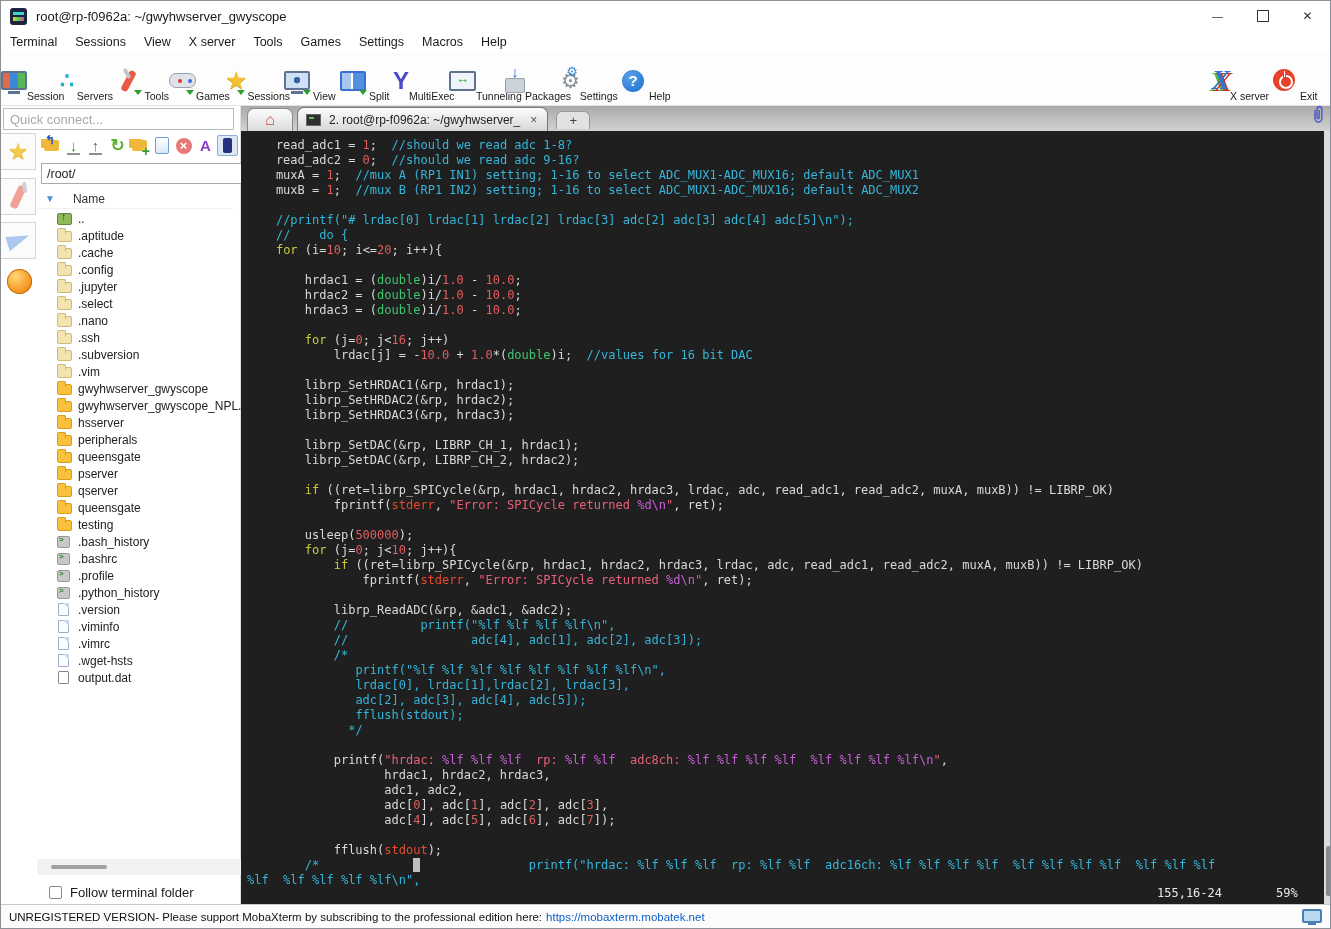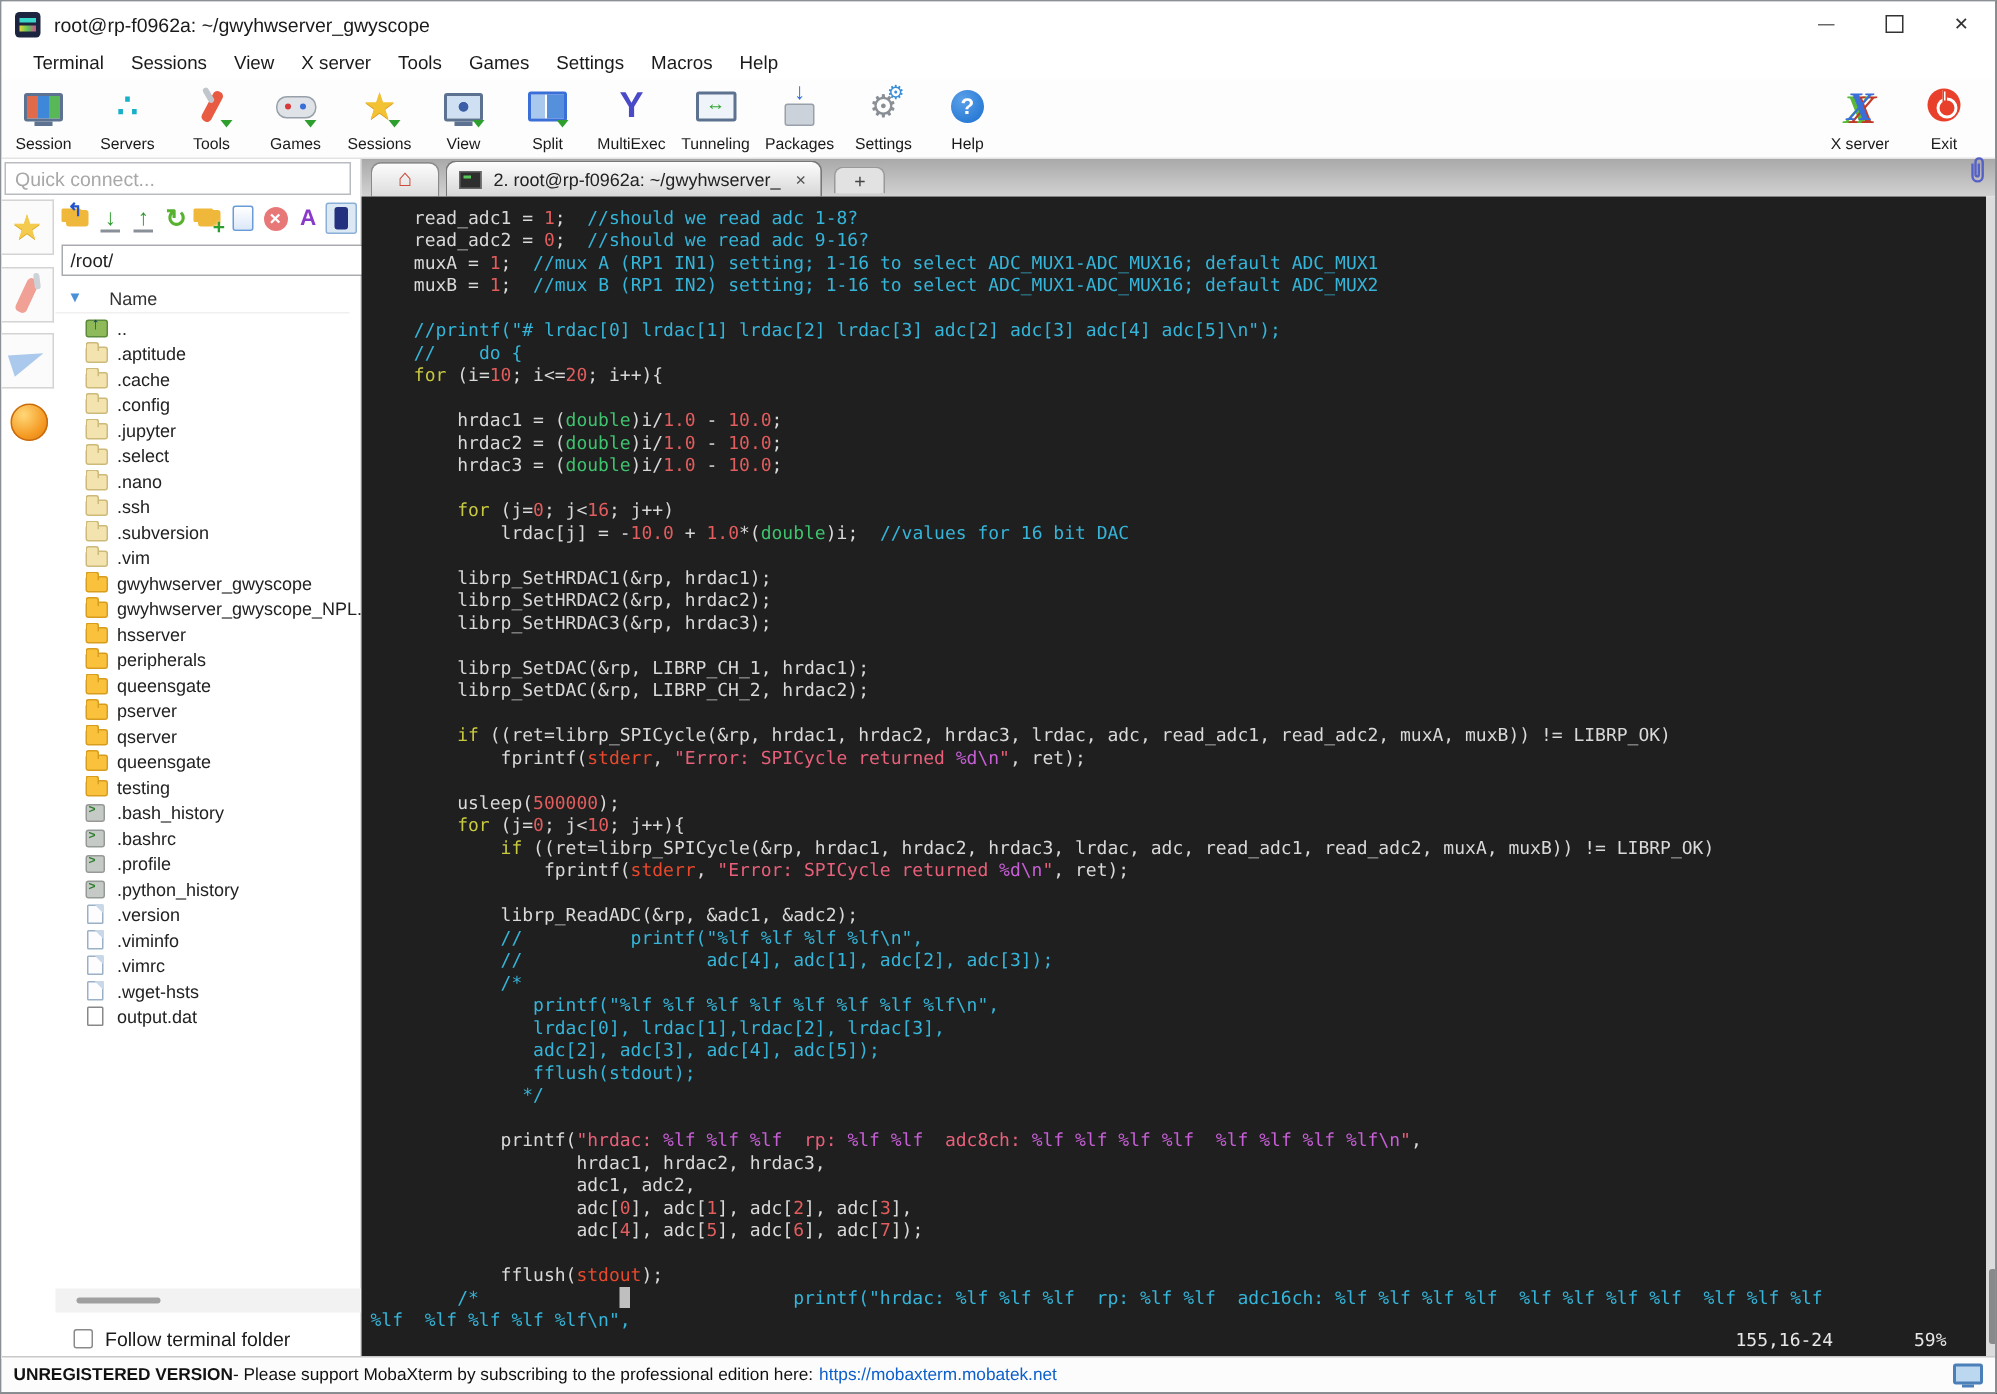--- a/index.html
+++ b/index.html
@@ -17,28 +17,28 @@
   .app-ico::before{content:"";position:absolute;left:3px;top:4px;width:11px;height:3px;background:#3ad8c8}
   .app-ico::after{content:"";position:absolute;left:3px;top:9px;width:11px;height:4px;background:linear-gradient(90deg,#e8d23a,#58c858,#d84a8a)}
   .title{margin-left:9px;font-size:13px;color:#1a1a1a}
   .wincontrols{margin-left:auto;display:flex;height:100%}
   .wc{width:45px;height:100%;display:flex;align-items:center;justify-content:center;font-size:14px;color:#333}
   .wc-max::before{content:"";width:10px;height:10px;border:1px solid #333}
   .wc-min::before{content:"—";font-size:11px}
   .wc-close::before{content:"✕";font-size:12px}
 
   
-  .menubar{position:absolute;left:0;top:30px;width:100%;height:22px;background:#fff;display:flex;align-items:center;padding-left:12px}
+  .menubar{position:absolute;left:0;top:30px;width:100%;height:22px;background:#fff;display:flex;align-items:center;padding-left:0}
   .menu-item{padding:2px 9px;font-size:12.5px;color:#1a1a1a}
 
   
   .toolbar{position:absolute;left:0;top:52px;width:100%;height:53px;background:#fdfdfd;border-bottom:1px solid #e3e3e3;display:flex}
   .tb-left{display:flex}
   .tb-right{margin-left:auto;display:flex;padding-right:6px}
-  .tb-item{width:56px;height:52px;display:flex;flex-direction:column;align-items:center;justify-content:flex-start;padding-top:3px}
+  .tb-item{width:56px;height:52px;display:flex;align-items:center;justify-content:flex-start;padding-top:3px}
   .tb-item .lbl{font-size:10.5px;color:#1a1a1a;margin-top:auto;padding-bottom:3px;white-space:nowrap}
   .ico{width:32px;height:30px;display:flex;align-items:center;justify-content:center;position:relative}
   .dd-mark{position:absolute;right:2px;bottom:1px;width:0;height:0;border-left:4px solid transparent;border-right:4px solid transparent;border-top:5px solid #2e9e2e}
   .ico-session::before{content:"";width:22px;height:15px;border:2px solid #5d7290;border-radius:2px;background:linear-gradient(90deg,#e06a4a 0 33%,#3f87d8 33% 66%,#58b858 66%)}
   .ico-session::after{content:"";position:absolute;bottom:2px;left:50%;transform:translateX(-50%);width:12px;height:3px;background:#5d7290}
   .ico-servers::before{content:"∴";font-size:22px;font-weight:bold;color:#18b0c8}
   .ico-tools::before{content:"";width:7px;height:22px;background:#e85a42;border-radius:3px;transform:rotate(28deg)}
   .ico-tools::after{content:"";position:absolute;top:2px;left:12px;width:4px;height:11px;background:#c0c6cc;border-radius:2px;transform:rotate(-30deg)}
   .ico-games::before{content:"";width:25px;height:13px;background:#dfe3e8;border:1px solid #98a0aa;border-radius:7px}
   .ico-games::after{content:"";position:absolute;width:4px;height:4px;border-radius:50%;background:#d83a3a;left:9px;top:13px;box-shadow:10px 0 0 #3a6fd8}
@@ -136,21 +136,21 @@
   .sk{color:var(--keyword)} .st{color:var(--type)} .ss{color:var(--string)}
   .sm{color:var(--format)} .si{color:var(--io)}
   .tcur{background:var(--cursor)}
   .t-ruler{position:absolute;left:916px;top:755px;color:#e8e8e8;line-height:15px}
   .t-pct{position:absolute;left:1035px;top:755px;color:#e8e8e8;line-height:15px}
   .vscroll{position:absolute;left:1083px;top:25px;width:8px;height:775px;background:#dcdcdc}
   .vthumb{position:absolute;left:1.5px;top:715px;width:5px;height:50px;border-radius:2px;background:#8a8a8a}
 
   
   .statusbar{position:absolute;left:0;bottom:0;width:100%;height:24px;background:#fcfcfc;border-top:1px solid #c8c8c8;display:flex;align-items:center;padding-left:8px;font-size:11.5px;color:#111}
-  .sb-bold{font-weight:bold}
+  .sb-bold{font-weight:normal}
   .sb-link{color:var(--link);margin-left:4px;text-decoration:none}
   .sb-mon{position:absolute;right:8px;top:4px;width:20px;height:14px;border:2px solid #4a7fb8;background:#bcd8f0;border-radius:2px}
   .sb-mon::after{content:"";position:absolute;left:50%;bottom:-4px;transform:translateX(-50%);width:8px;height:2px;background:#4a7fb8}
 </style>
 </head>
 <body>
 
 <div class="win">
 
   <div class="titlebar">

